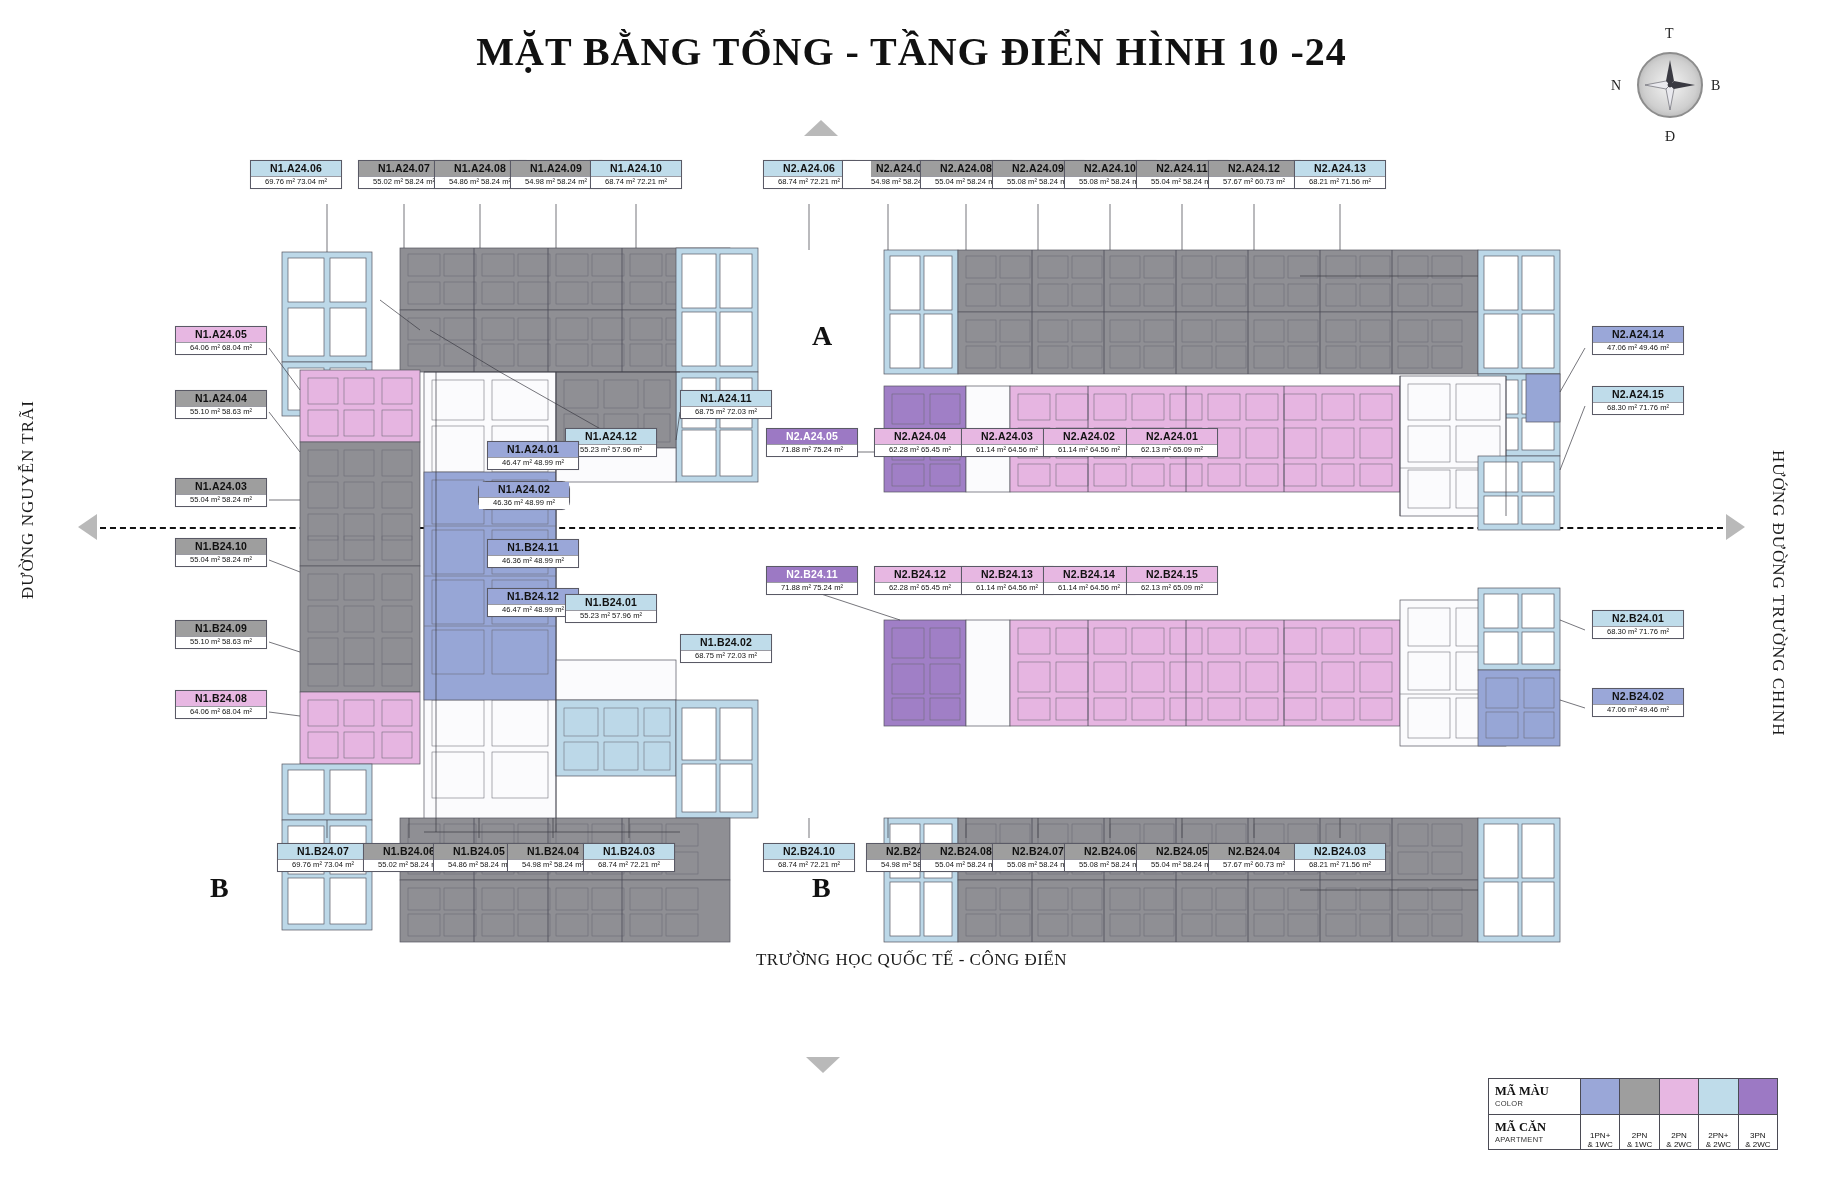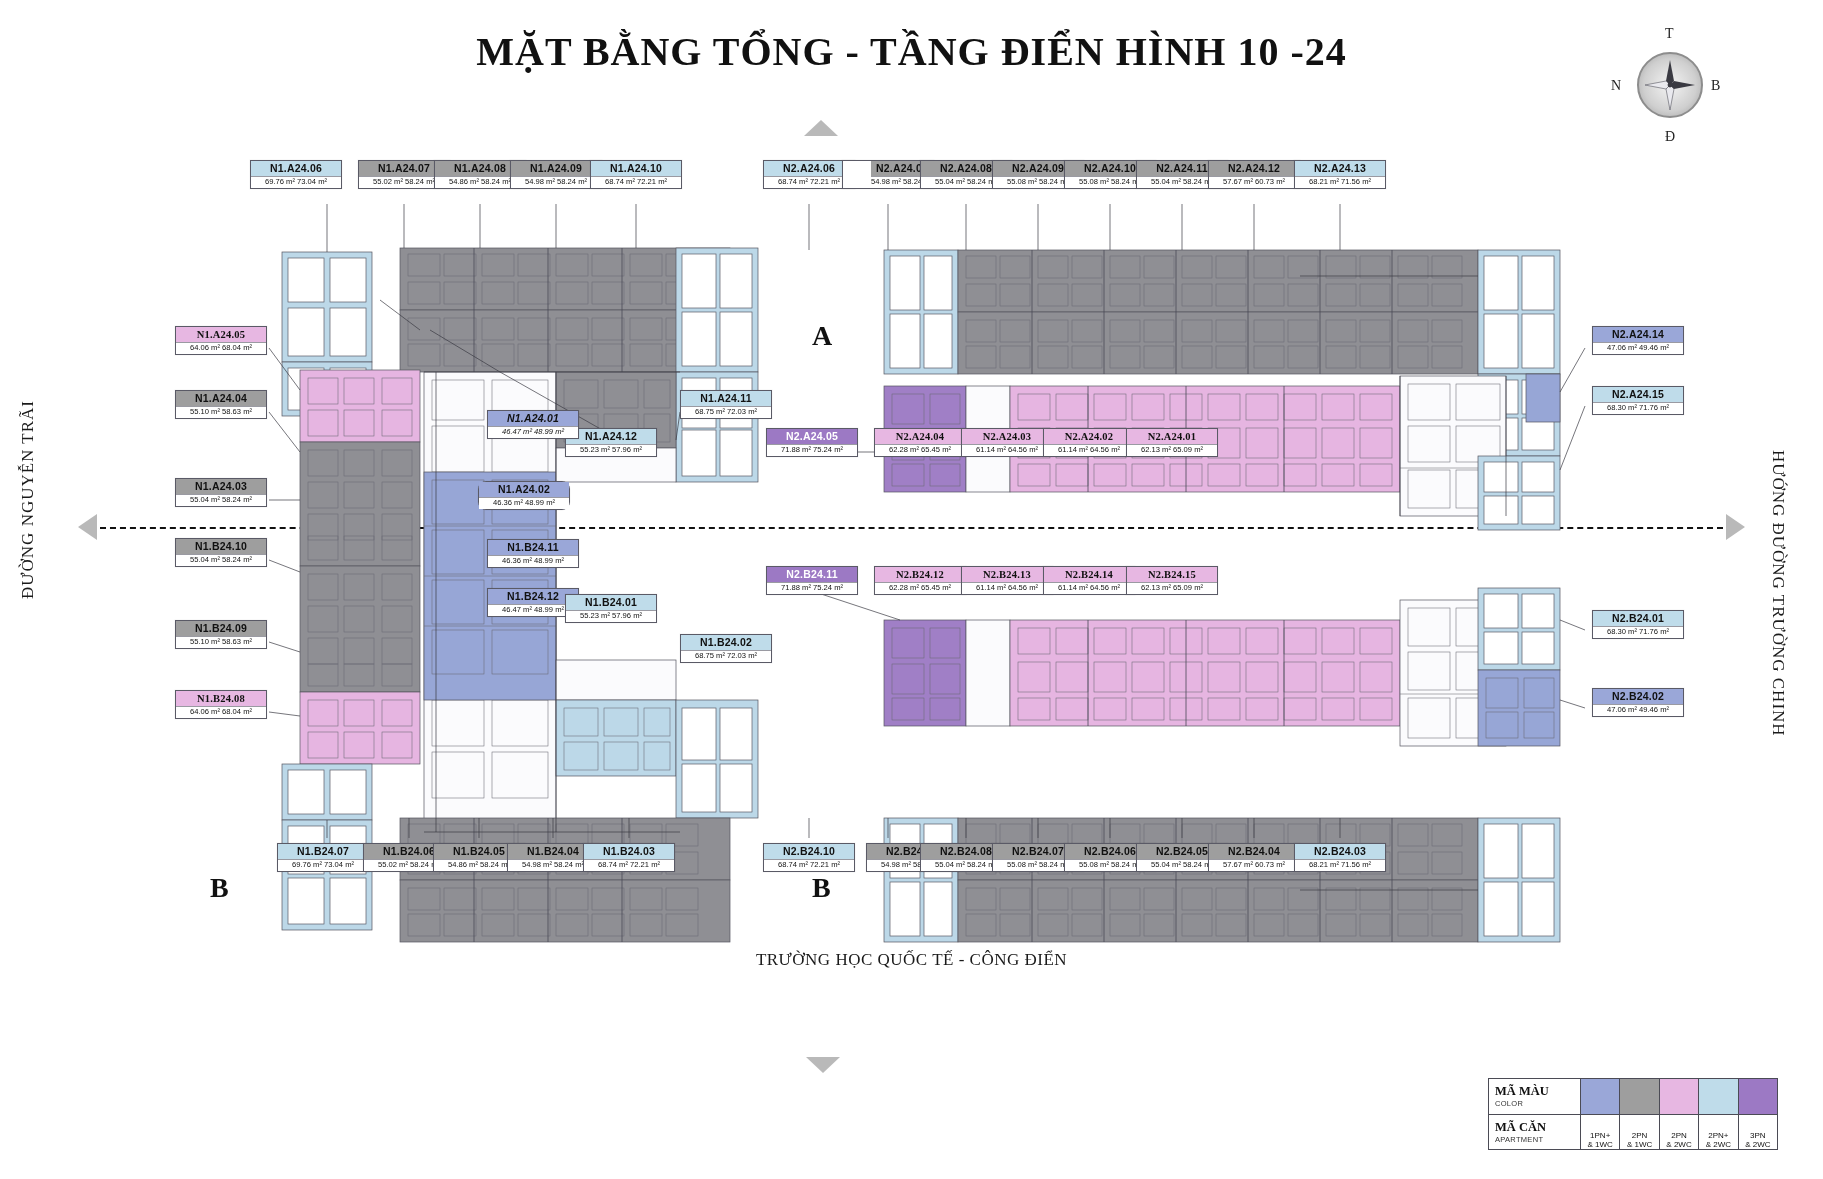--- a/index.html
+++ b/index.html
@@ -140,21 +140,21 @@
     color: #111;
     background: #fff;
     border-top: 1px solid #9a9aa2;
     padding: 1.5px 0 2px;
     line-height: 1.05;
     white-space: nowrap;
   }
   
   .c-1pn1wc .tname { background: #9aa7d8; }
   .c-2pn1wc .tname { background: #9e9e9e; }
-  .c-2pn2wc .tname { background: #e7b7e2; font-family: Liberation Serif, serif; }
+  .c-2pn2wc .tname { background: #e7b7e2; }
   .c-2pnp2wc .tname { background: #bfdcea; }
   .c-3pn2wc .tname { background: #9c79c4; color:#fff; }
 
   
   .legend {
     position: absolute;
     left: 1488px; top: 1078px;
     width: 290px; height: 72px;
     border: 1px solid #4b4b55;
     background: #fff;
@@ -881,21 +881,21 @@
         <span class="tarea">64.06 m²  68.04 m²</span>
       </div>
       <div class="tag c-2pnp2wc" style="left: 680px; top: 390px;">
         <span class="tname">N1.A24.11</span>
         <span class="tarea">68.75 m²  72.03 m²</span>
       </div>
       <div class="tag c-2pnp2wc" style="left: 565px; top: 428px;">
         <span class="tname">N1.A24.12</span>
         <span class="tarea">55.23 m²  57.96 m²</span>
       </div>
-      <div class="tag c-1pn1wc" style="left: 487px; top: 410px; font-style: italic;">
+      <div class="tag c-1pn1wc" style="left: 487px; top: 441px;">
         <span class="tname">N1.A24.01</span>
         <span class="tarea">46.47 m²  48.99 m²</span>
       </div>
       <div class="tag c-1pn1wc" style="left: 478px; top: 481px; border-radius: 8px;">
         <span class="tname">N1.A24.02</span>
         <span class="tarea">46.36 m²  48.99 m²</span>
       </div>
       <div class="tag c-1pn1wc" style="left: 487px; top: 539px;">
         <span class="tname">N1.B24.11</span>
         <span class="tarea">46.36 m²  48.99 m²</span>

